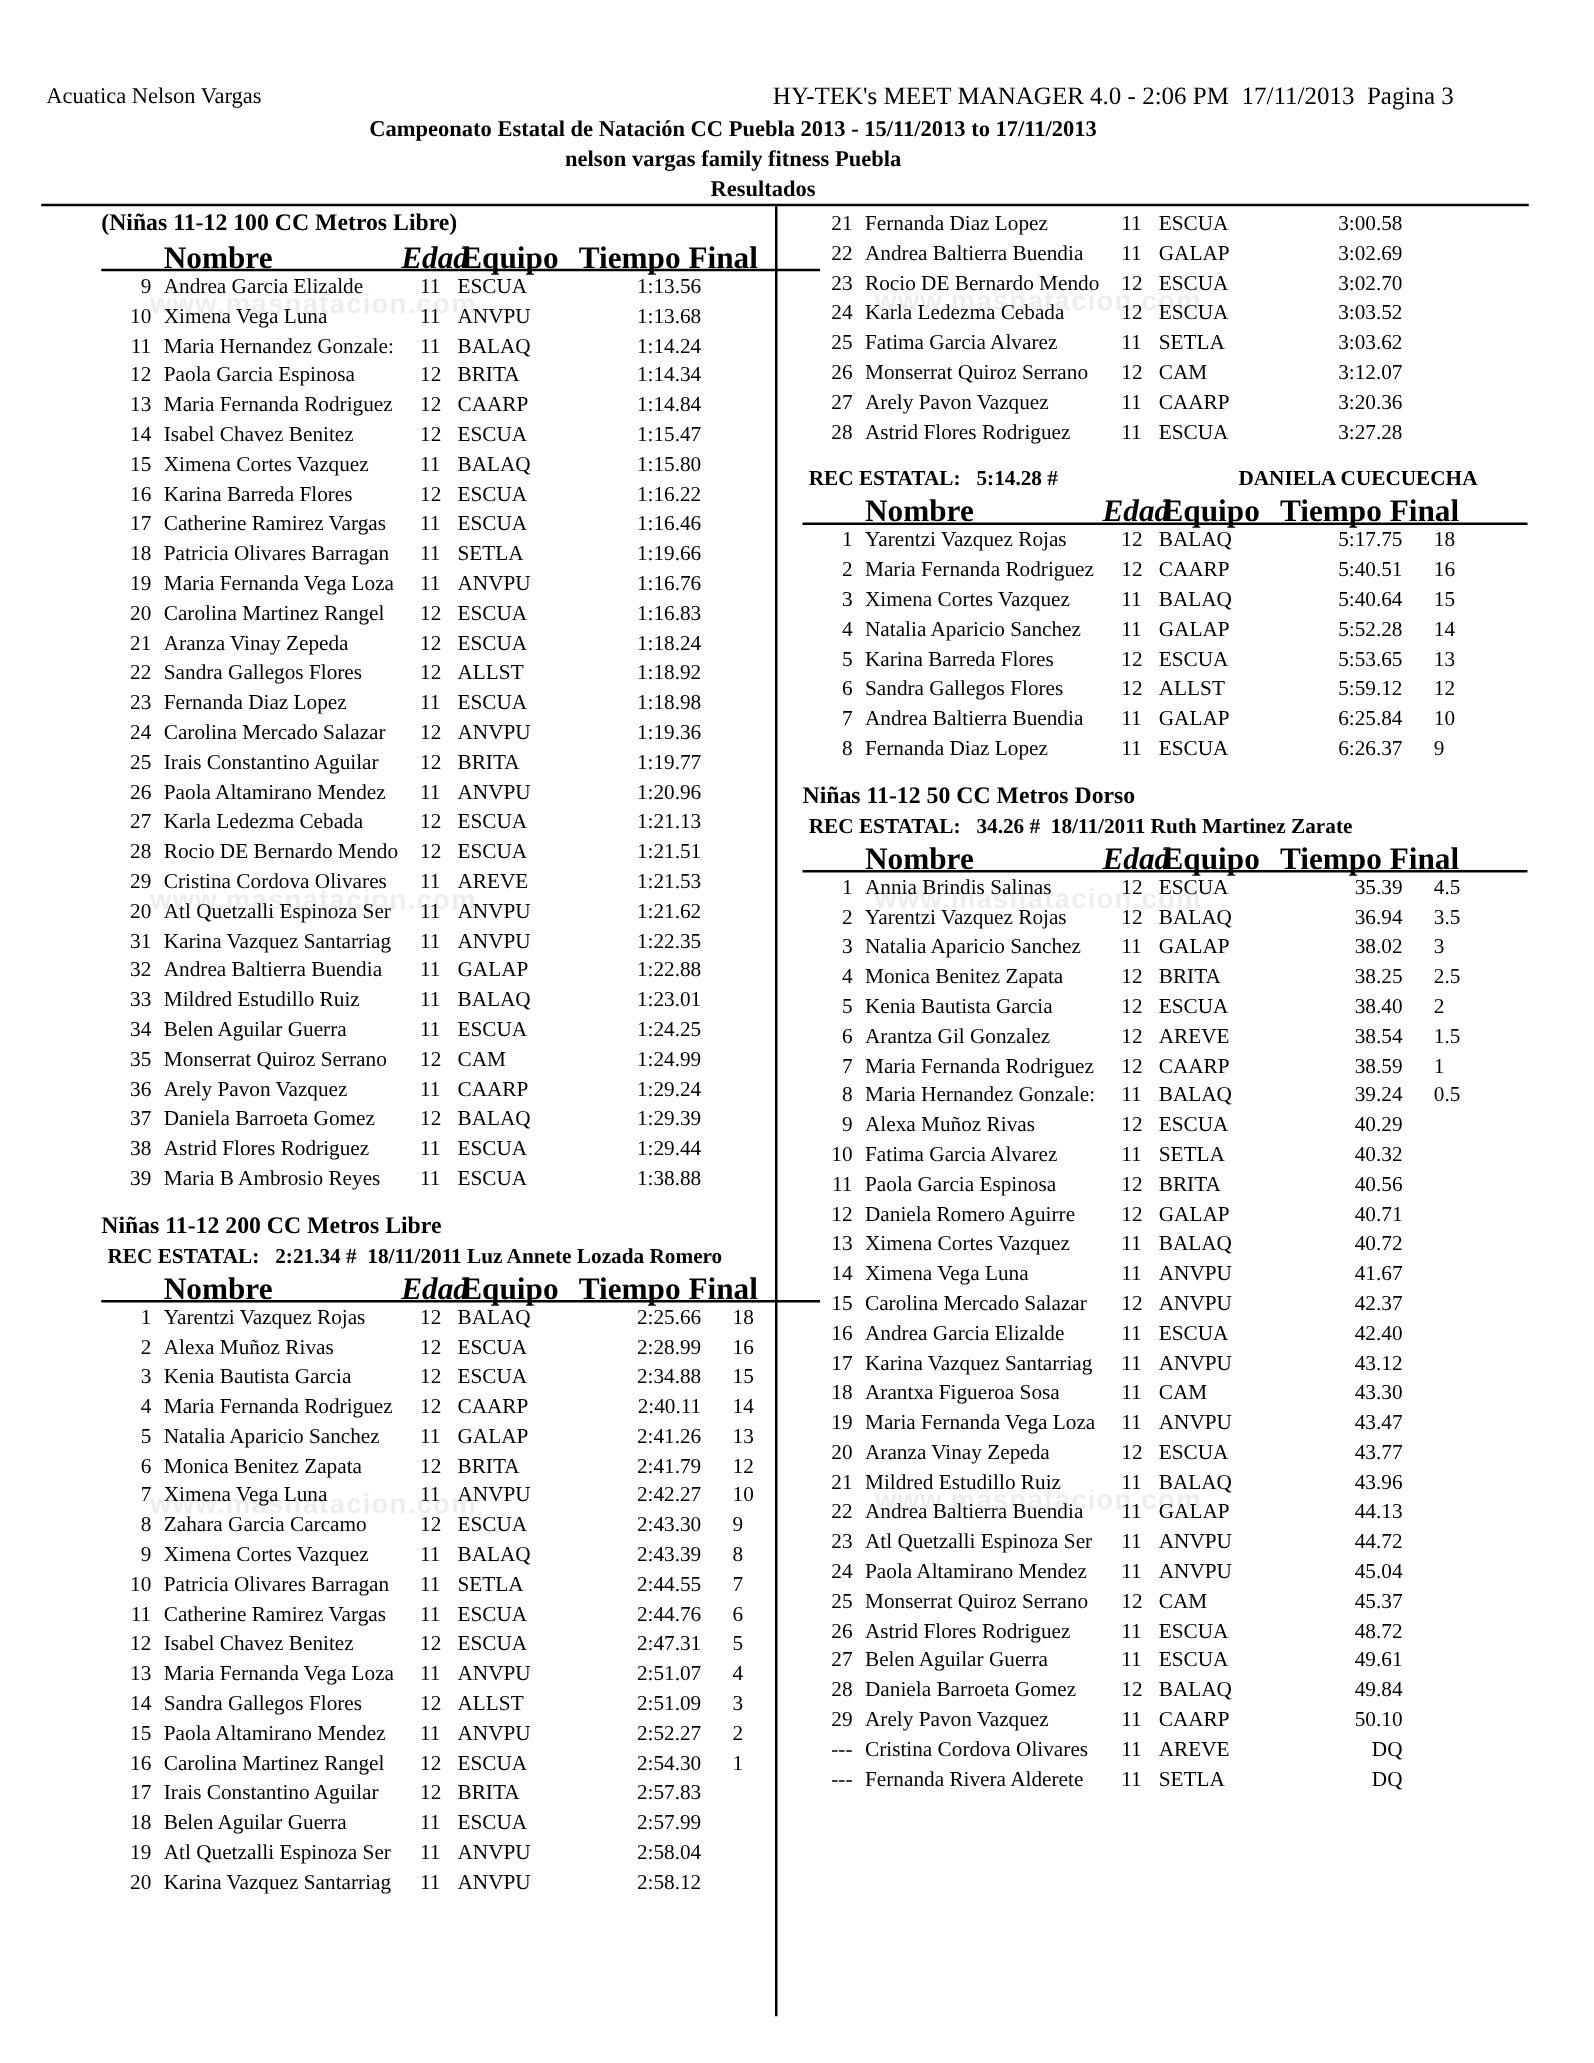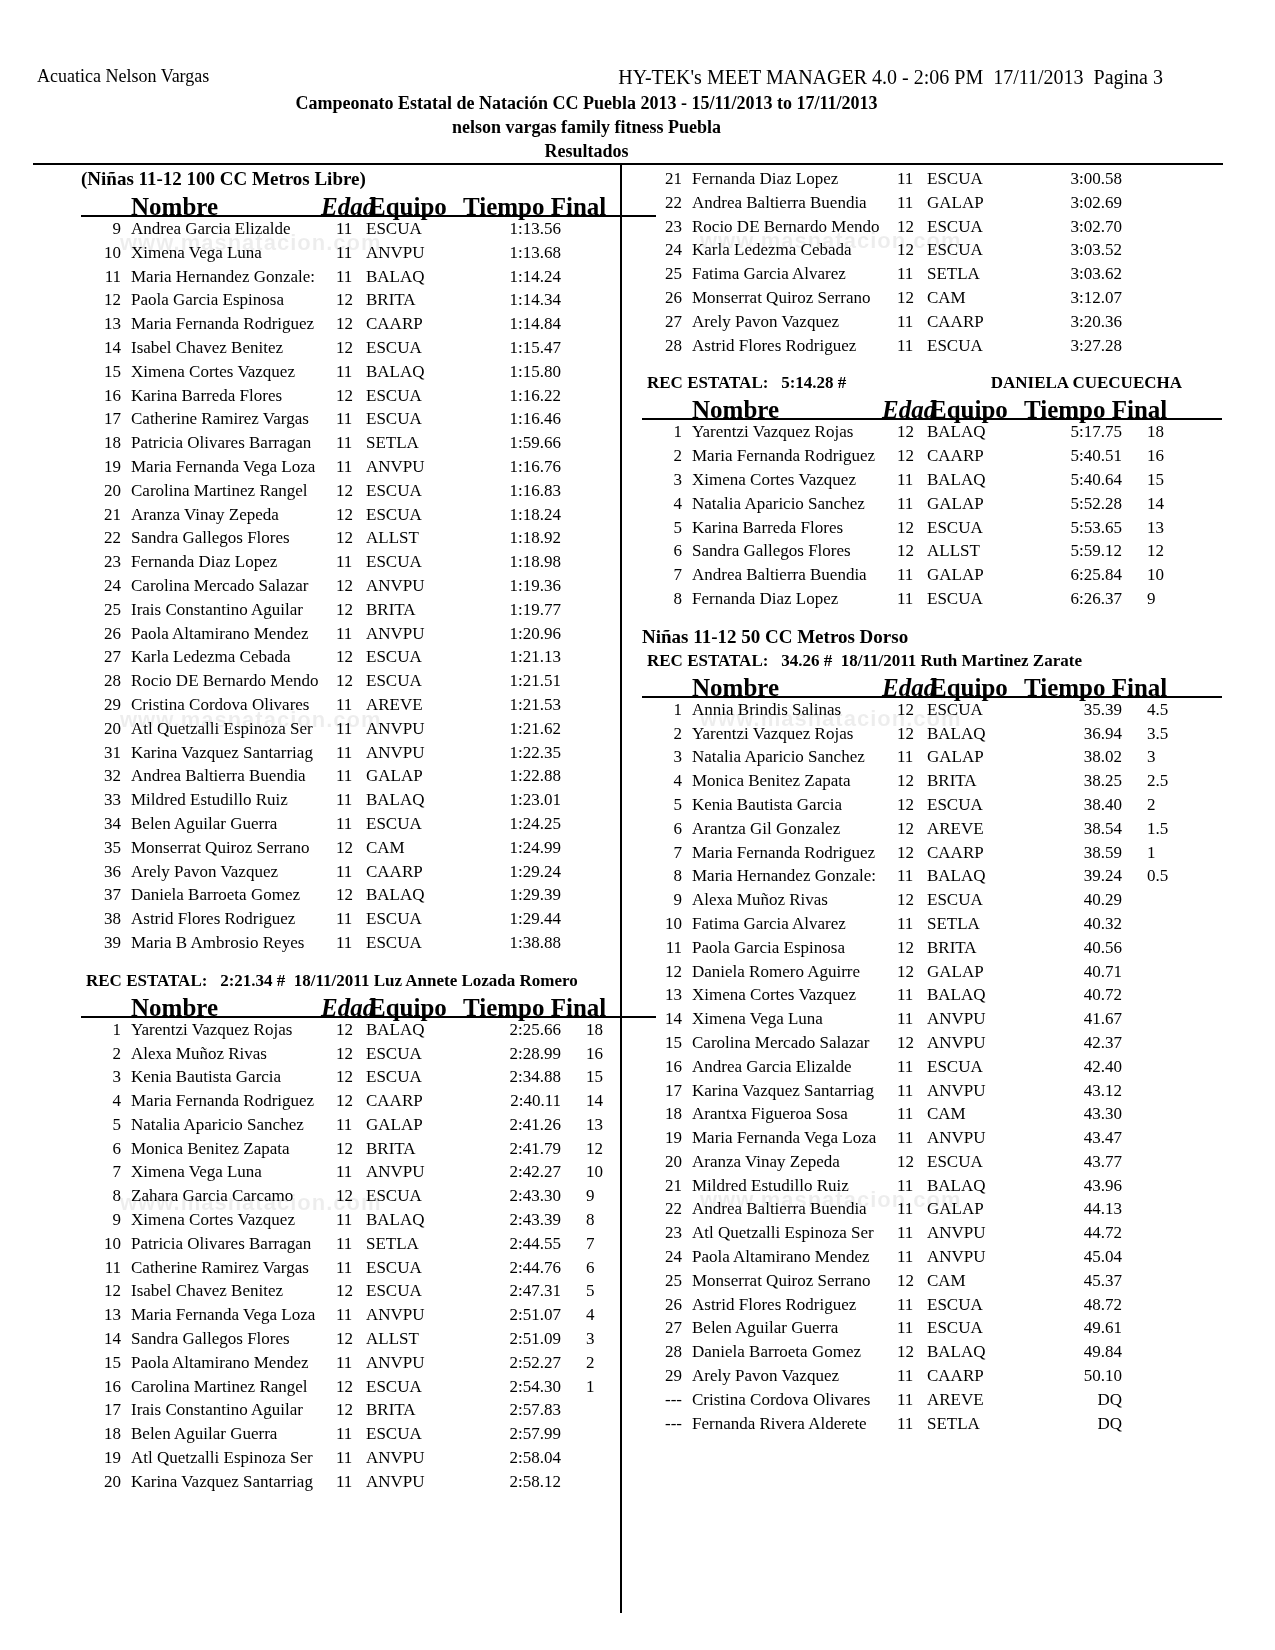--- a/index.html
+++ b/index.html
@@ -6,21 +6,21 @@
   body {
     width: 1275px; height: 1650px; position: relative; overflow: hidden;
     font-family: "Liberation Serif", "DejaVu Serif", serif;
     color: #000000;
   }
   .hdr-left { position: absolute; left: 37px; top: 66px; font-size: 18px; }
   .hdr-right { position: absolute; right: 112px; top: 66px; font-size: 20px; white-space: pre; margin-left: 16px; }
   .hdr-center { position: absolute; left: 0; width: 1173px; text-align: center; font-weight: bold; font-size: 18px; }
   .hdr-title { top: 93px; }
   .hdr-sub { top: 117px; }
-  .hdr-res { top: 141px; }
+  .hdr-res { top: 141px; padding-left: 24px; }
   .top-rule { position: absolute; left: 33px; top: 163px; width: 1190px; height: 2px; background: #000; }
   .col-divider { position: absolute; left: 620px; top: 165px; width: 2px; height: 1448px; background: #000; }
 
   .col { position: absolute; }
   .col-left { left: 37px; top: 167px; width: 575px; margin-left: 44px; }
   .col-right { left: 642px; top: 167px; width: 580px; }
 
   .event-title { font-weight: bold; font-size: 19px; height: 24px; line-height: 24px; }
   .record { font-weight: bold; font-size: 17px; height: 23px; line-height: 23px; white-space: pre; padding-left: 5px; position: relative; }
   .record .rec-holder-right { position: absolute; right: 40px; top: 0; }
@@ -137,21 +137,21 @@
       <span class="c-age">11</span>
       <span class="c-team">ESCUA</span>
       <span class="c-time">1:16.46</span>
       <span class="c-pts"></span>
     </div>
     <div class="row">
       <span class="c-place">18</span>
       <span class="c-name">Patricia Olivares Barragan</span>
       <span class="c-age">11</span>
       <span class="c-team">SETLA</span>
-      <span class="c-time">1:59.66</span>
+      <span class="c-time">1:19.66</span>
       <span class="c-pts"></span>
     </div>
     <div class="row">
       <span class="c-place">19</span>
       <span class="c-name">Maria Fernanda Vega Loza</span>
       <span class="c-age">11</span>
       <span class="c-team">ANVPU</span>
       <span class="c-time">1:16.76</span>
       <span class="c-pts"></span>
     </div>
@@ -309,20 +309,21 @@
     </div>
     <div class="row">
       <span class="c-place">39</span>
       <span class="c-name">Maria B Ambrosio Reyes</span>
       <span class="c-age">11</span>
       <span class="c-team">ESCUA</span>
       <span class="c-time">1:38.88</span>
       <span class="c-pts"></span>
     </div>
     <div class="gap"></div>
+    <div class="event-title">Niñas 11-12 200 CC Metros Libre</div>
     <div class="record"><span>REC ESTATAL:</span>   <span>2:21.34</span> <span>#</span>  <span>18/11/2011</span> <span>Luz Annete Lozada Romero</span></div>
     <div class="thead">
       <span class="th-name">Nombre</span>
       <span class="th-age">Edad</span>
       <span class="th-team">Equipo</span>
       <span class="th-time">Tiempo Final</span>
     </div>
     <div class="row">
       <span class="c-place">1</span>
       <span class="c-name">Yarentzi Vazquez Rojas</span>

